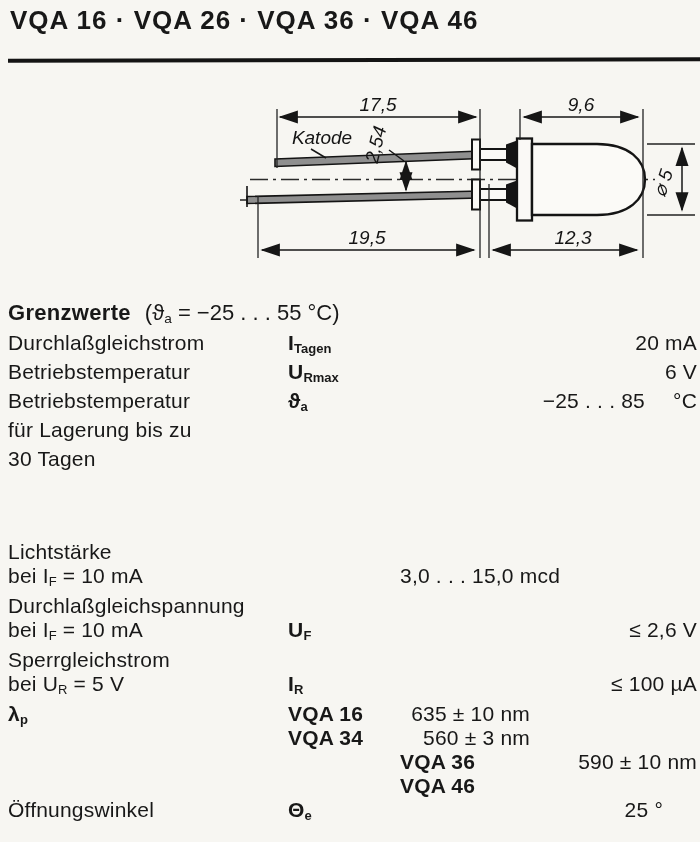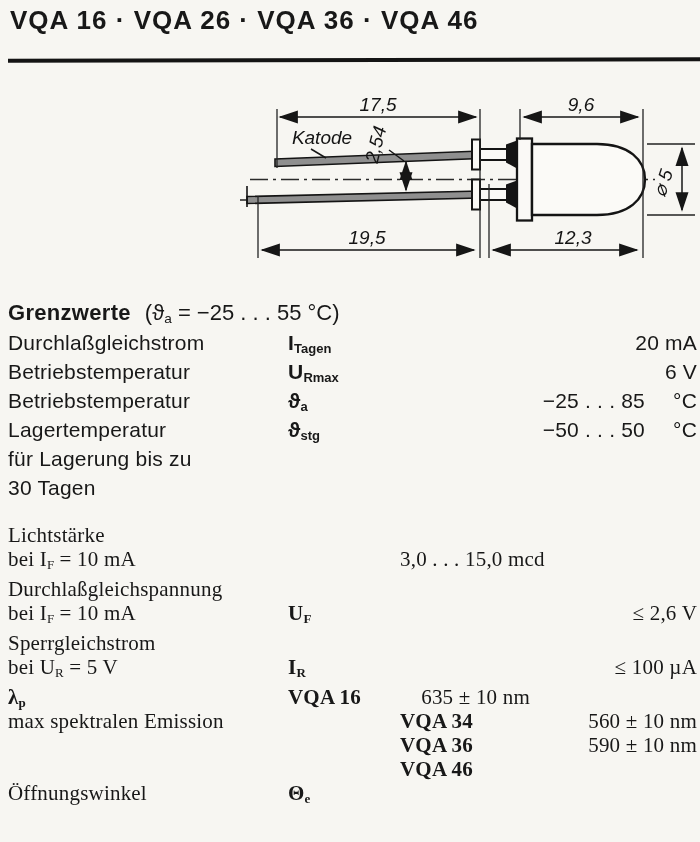--- a/index.html
+++ b/index.html
@@ -26,21 +26,21 @@
   .drawing{position:absolute;top:80px;left:0;}
   .dim-t{font:italic 19px "Liberation Sans", sans-serif;fill:#141414;}
   
   section{position:absolute;left:8px;width:689px;}
   .sec-grenzwerte{top:298px;}
   .sec-kennwerte{top:520px;}
   .sec-head{line-height:30px;font-size:22px;white-space:pre;}
   .sec-head .h{font-weight:bold;letter-spacing:0.3px;}
   .sec-head .cond{font-weight:normal;margin-left:14px;}
   .rows-g{}
-  .rows-k{margin-top:3px;font-family:Liberation Serif, serif;}
+  .rows-k{margin-top:20px;}
   .row{display:grid;font-size:21px;letter-spacing:0.2px;}
   .row.g{grid-template-columns:280px 150px 1fr;line-height:29px;}
   .row.k{grid-template-columns:280px 112px 130px 1fr;line-height:24px;}
   .row.gap{margin-top:6px;}
   .sym{font-weight:bold;}
   .dev{font-weight:bold;}
   .val{text-align:right;white-space:pre;}
   .unit{display:inline-block;width:52px;text-align:right;}
   .pad{padding-right:34px;}
   sub{font-size:0.62em;line-height:0;vertical-align:-0.22em;letter-spacing:0;}
@@ -125,25 +125,20 @@
         <span class="lbl">Betriebstemperatur</span>
         <span class="sym">U<sub>Rmax</sub></span>
         <span class="val"><span>6 V</span></span>
       </div>
       <div class="row g">
         <span class="lbl">Betriebstemperatur</span>
         <span class="sym">ϑ<sub>a</sub></span>
         <span class="val"><span>−25 . . . 85</span><span class="unit">°C</span></span>
       </div>
       <div class="row g">
-        <span class="lbl">Lagertemperatur</span>
-        <span class="sym">ϑ<sub>stg</sub></span>
-        <span class="val"><span>−50 . . . 50</span><span class="unit">°C</span></span>
-      </div>
-      <div class="row g">
         <span class="lbl">für Lagerung bis zu</span>
       </div>
       <div class="row g">
         <span class="lbl">30 Tagen</span>
       </div>
     </div>
   </section>
 
   <section class="sec-kennwerte">
 
@@ -176,38 +171,38 @@
         <span class="dev"></span>
         <span class="val"><span>≤ 100 µA</span></span>
       </div>
 
       <div class="row k gap">
         <span class="sym">λ<sub>p</sub></span>
         <span class="dev">VQA 16</span>
         <span class="val"><span>635 ± 10 nm</span></span>
       </div>
       <div class="row k">
-        <span class="lbl">max spektralen Emission</span>
         <span class="sym"></span>
         <span class="dev">VQA 34</span>
-        <span class="val"><span>560 ± 10 nm</span></span>
+        <span class="val"><span>560 ± 3 nm</span></span>
       </div>
       <div class="row k">
         <span class="lbl"></span>
         <span class="sym"></span>
         <span class="dev">VQA 36</span>
         <span class="val"><span>590 ± 10 nm</span></span>
       </div>
       <div class="row k">
         <span class="lbl"></span>
         <span class="sym"></span>
         <span class="dev">VQA 46</span>
       </div>
 
       <div class="row k">
         <span class="lbl">Öffnungswinkel</span>
         <span class="sym">Θ<sub>e</sub></span>
         <span class="dev"></span>
+        <span class="val pad"><span>25 °</span></span>
       </div>
     </div>
   </section>
 
 </div>
 
 </body></html>

